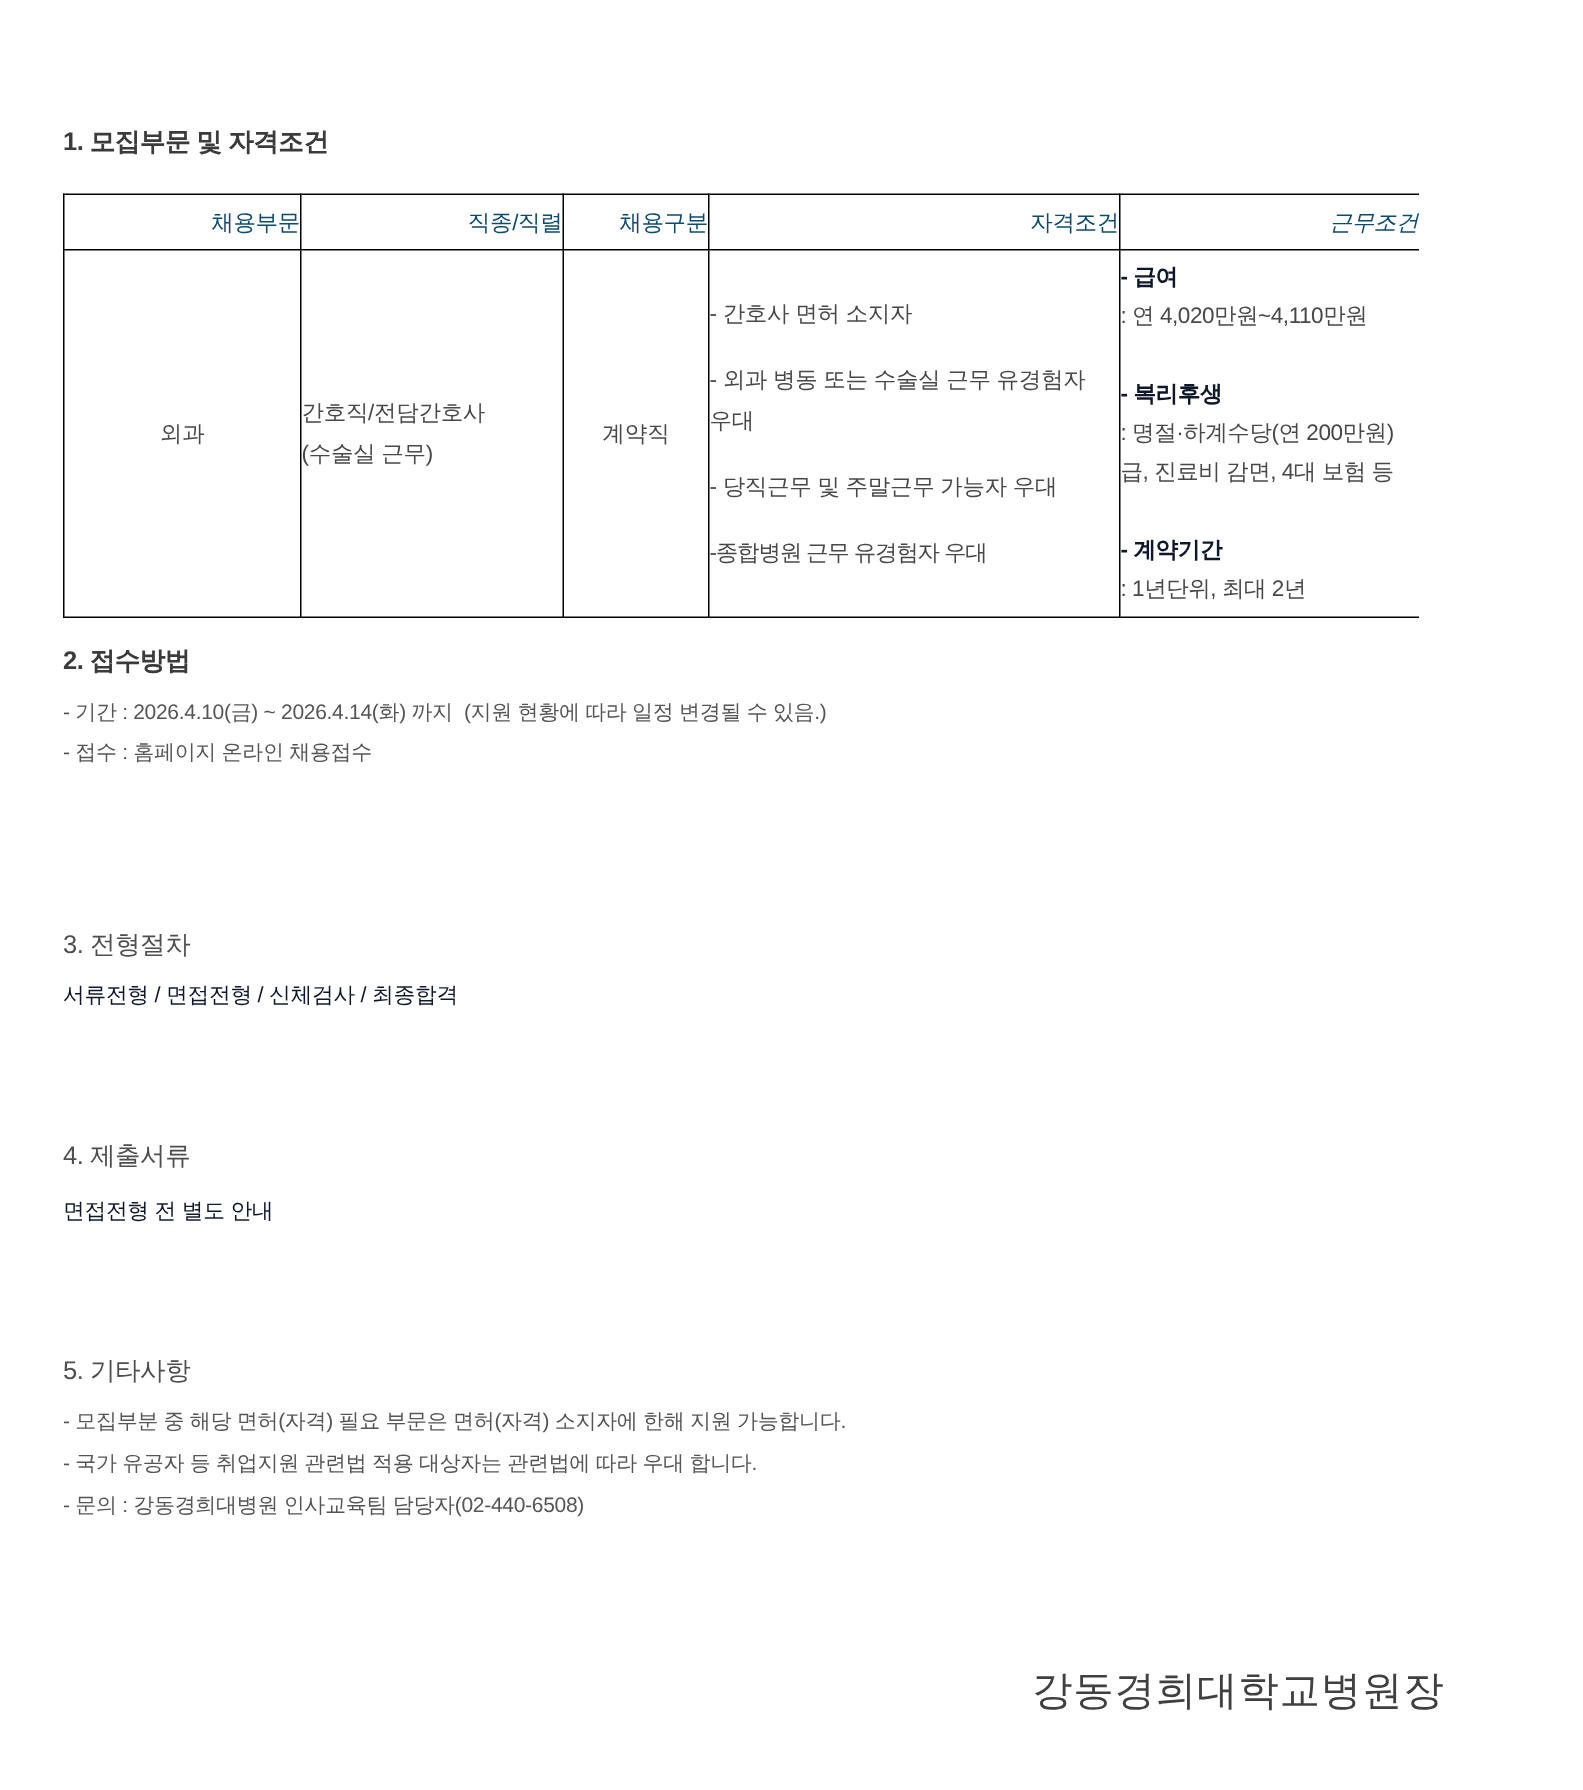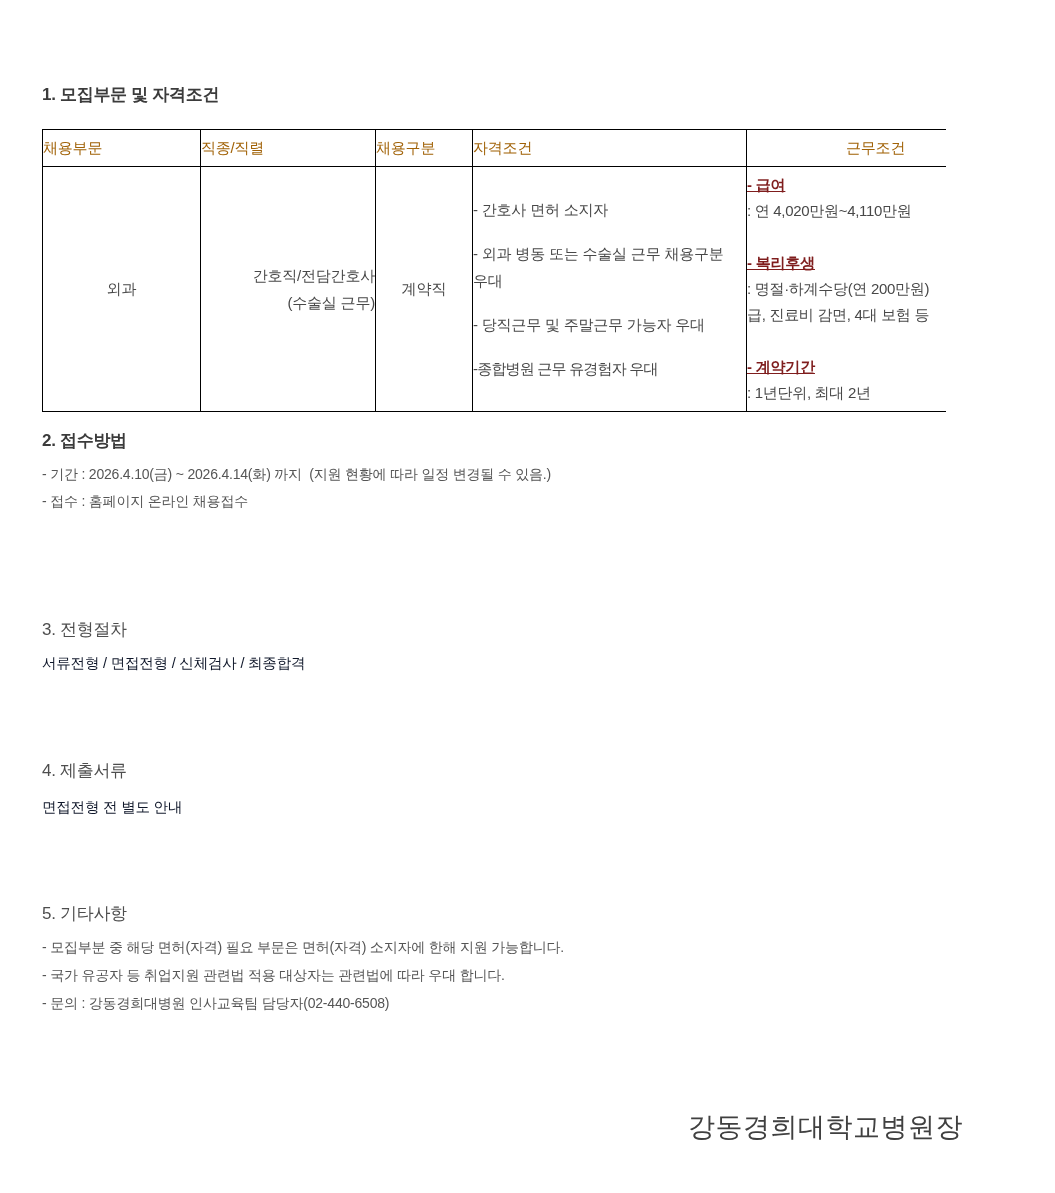--- a/index.html
+++ b/index.html
@@ -28,39 +28,39 @@
   
   #recruit-table-wrap { position: absolute; left: 42px; top: 96px; width: 904px; }
   table.recruit {
     border-collapse: collapse; table-layout: fixed; width: 903px;
     color: #484848;
   }
   table.recruit th, table.recruit td {
     border: 1px solid #000000; padding: 0; font-weight: normal;
   }
   table.recruit th {
-    height: 36px; font-size: 15px; color: #a16207; text-align: left;
+    height: 36px; font-size: 15px; color: #0c4a6e; text-align: right;
     letter-spacing: -0.2px;
   }
   table.recruit th:last-child, table.recruit td:last-child { border-right: none; }
-  table.recruit th.th-work { padding-left: 99px; }
+  table.recruit th.th-work { padding-left: 99px; font-style: italic; }
   table.recruit td { height: 244px; vertical-align: middle; font-size: 15px; }
   td.c-center { text-align: center; }
   .pre { white-space: pre-line; }
-  td.c-job { text-align: right; line-height: 27px; letter-spacing: -0.2px; }
+  td.c-job { text-align: left; line-height: 27px; letter-spacing: -0.2px; }
 
   td.c-qual { padding-left: 7px; font-size: 14px; }
   .qual-item { line-height: 27px; margin-bottom: 17px; letter-spacing: -0.2px; }
   .qual-item:last-child { margin-bottom: 0; }
   .qual-item:nth-child(4) { letter-spacing: -0.8px; }
 
   td.c-work { padding: 8px 0 0 6px; vertical-align: top; font-size: 14px; }
   .wc-group { margin-bottom: 26px; }
   .wc-group:last-child { margin-bottom: 0; }
-  .wc-label { font-weight: bold; color: #7f1d1d; line-height: 26px; letter-spacing: -0.2px; text-decoration: underline; }
+  .wc-label { font-weight: bold; color: #0f172a; line-height: 26px; letter-spacing: -0.2px; }
   .wc-value { line-height: 26px; letter-spacing: -0.3px; }
 
   
   #section-1 { top: 50px; }
   #section-2 { top: 396px; }
   #section-2 .h-bold { margin-bottom: 9px; }
   #section-3 { top: 585px; }
   #section-3 .sec-content { margin-top: 13px; }
   #section-4 { top: 726px; }
   #section-4 .sec-content { margin-top: 16px; }
@@ -101,21 +101,21 @@
         </tr>
       </thead>
       <tbody>
         <tr>
           <td class="c-center">외과</td>
           <td class="c-job pre">간호직/전담간호사
 (수술실 근무)</td>
           <td class="c-center">계약직</td>
           <td class="c-qual">
             <div class="qual-item pre">- 간호사 면허 소지자</div>
-            <div class="qual-item pre">- 외과 병동 또는 수술실 근무 채용구분
+            <div class="qual-item pre">- 외과 병동 또는 수술실 근무 유경험자
 우대</div>
             <div class="qual-item pre">- 당직근무 및 주말근무 가능자 우대</div>
             <div class="qual-item pre">-종합병원 근무 유경험자 우대</div>
           </td>
           <td class="c-work">
             <div class="wc-group">
               <div class="wc-label">- 급여</div>
               <div class="wc-value pre">: 연 4,020만원~4,110만원</div>
             </div>
             <div class="wc-group">

